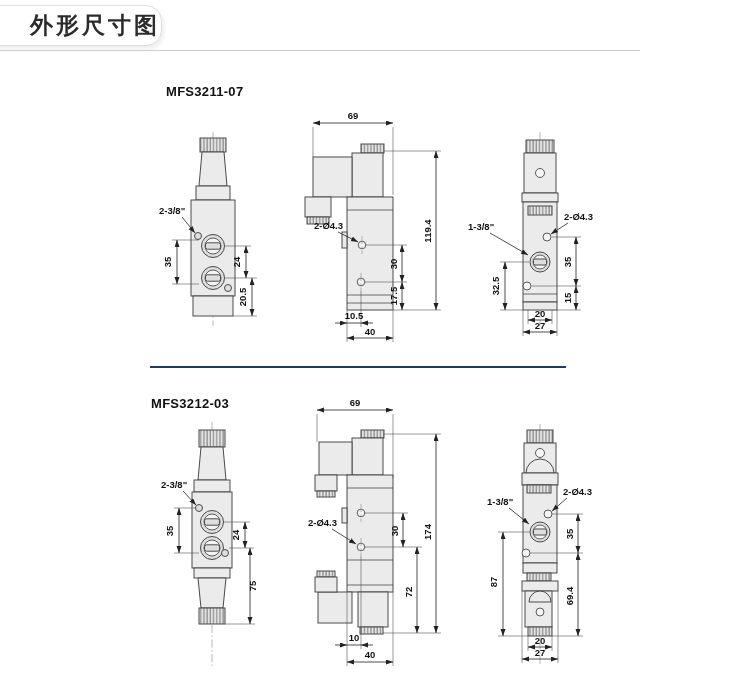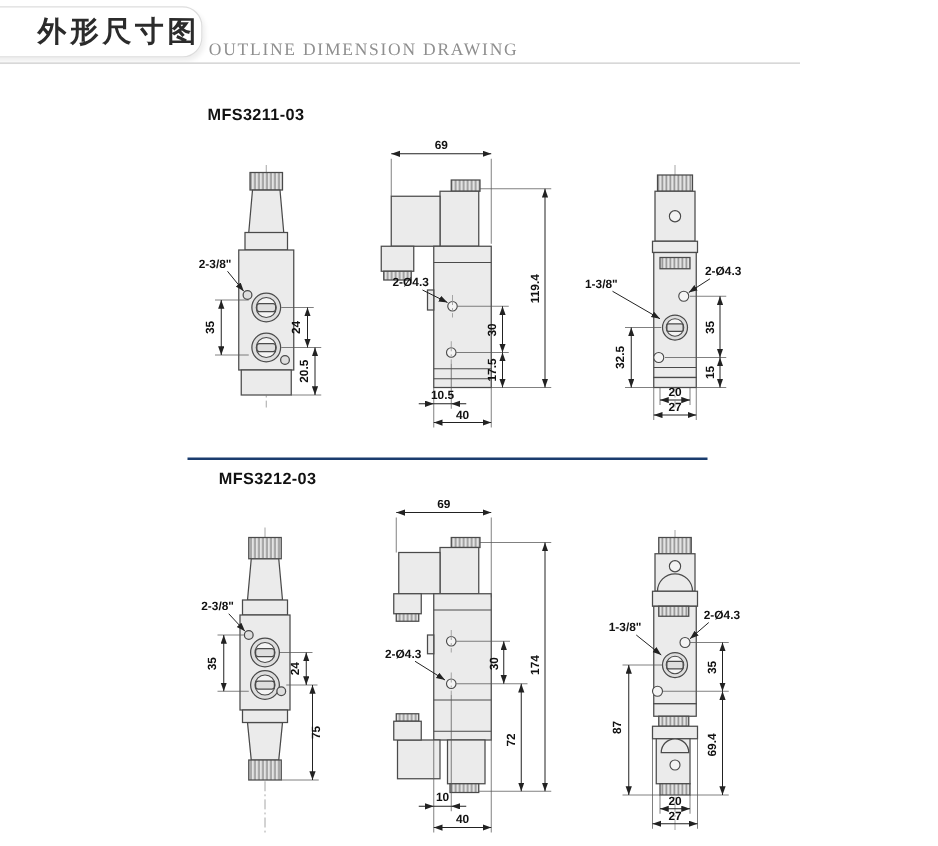--- a/index.html
+++ b/index.html
@@ -13,21 +13,21 @@
               font-size:23px; color:#2b2b2b; letter-spacing:3px; white-space:nowrap;font-weight:bold; }
   .title-en { position:absolute; left:167px; top:33px; font-family:"Liberation Serif",serif;
               font-size:14px; color:#8f8f8f; letter-spacing:1.4px; white-space:nowrap; }
   .hdr-line { position:absolute; left:0; top:50px; width:640px; height:1px; background:#ccc; }
   .brand { position:absolute; left:648px; top:24px; font-family:"Liberation Serif",serif;
            font-weight:bold; font-size:21px; color:#2e64a5; letter-spacing:1px; }
   .brand sup { font-size:10px; }
 
   .model { position:absolute; font-size:13px; font-weight:bold; color:#111; letter-spacing:.3px; }
   #model1 { left:166px; top:84px; }
-  #model2 { left:151px; top:375px;margin-left:24px; }
+  #model2 { left:151px; top:396px; }
   .divider { position:absolute; left:150px; top:366px; width:416px; height:2px; background:#1a3c6e; }
 
   .view { position:absolute; }
 
   
   .part  { fill:#ebebeb; stroke:#4a4a4a; stroke-width:1; }
   .part2 { fill:#dedede; stroke:#4a4a4a; stroke-width:1; }
   .pale  { fill:#f4f4f4; stroke:#4a4a4a; stroke-width:.9; }
   .knurl { fill:url(#knurlpat); stroke:#4a4a4a; stroke-width:1; }
   .edge  { stroke:#4a4a4a; stroke-width:.8; fill:none; }
@@ -55,24 +55,23 @@
         <path d="M0,0 L7,2.5 L0,5 Z" fill="#222"></path>
       </marker>
       <marker id="arrS" markerWidth="9" markerHeight="7" refX="7" refY="2.5" orient="auto-start-reverse" markerUnits="userSpaceOnUse">
         <path d="M0,0 L7,2.5 L0,5 Z" fill="#222"></path>
       </marker>
     </defs>
   </svg>
 
   <div class="hdr-box"></div>
   <div class="title-cn">外形尺寸图</div>
-  <div class="title-en">OUTLINE DIMENSION DRAWING</div>
   <div class="hdr-line"></div>
 
-  <div class="model" id="model1">MFS3211-03</div>
+  <div class="model" id="model1">MFS3211-07</div>
   <div class="divider"></div>
   <div class="model" id="model2">MFS3212-03</div>
 
   <svg class="view" style="left:155px;top:130px" width="130" height="200" viewBox="0 0 130 200">
     <g>
         <path class="cl" d="M58,2 V196"></path>
       </g>
     <g>
       <rect class="knurl" x="45" y="8" width="26" height="14"></rect>
       <polygon class="part" points="47,22 69,22 72,56 44,56"></polygon>

